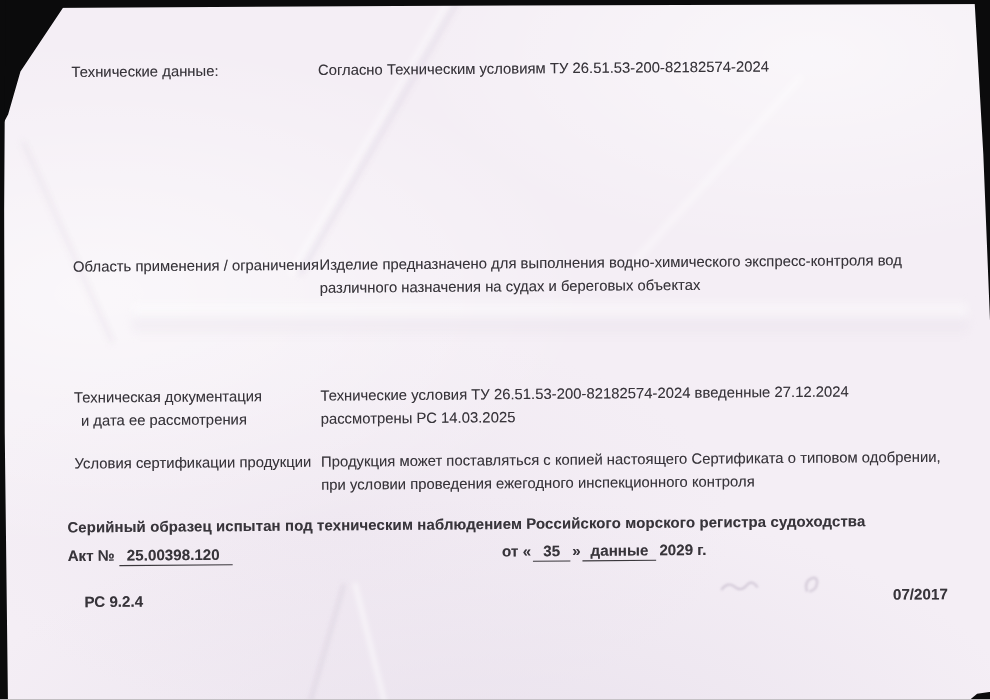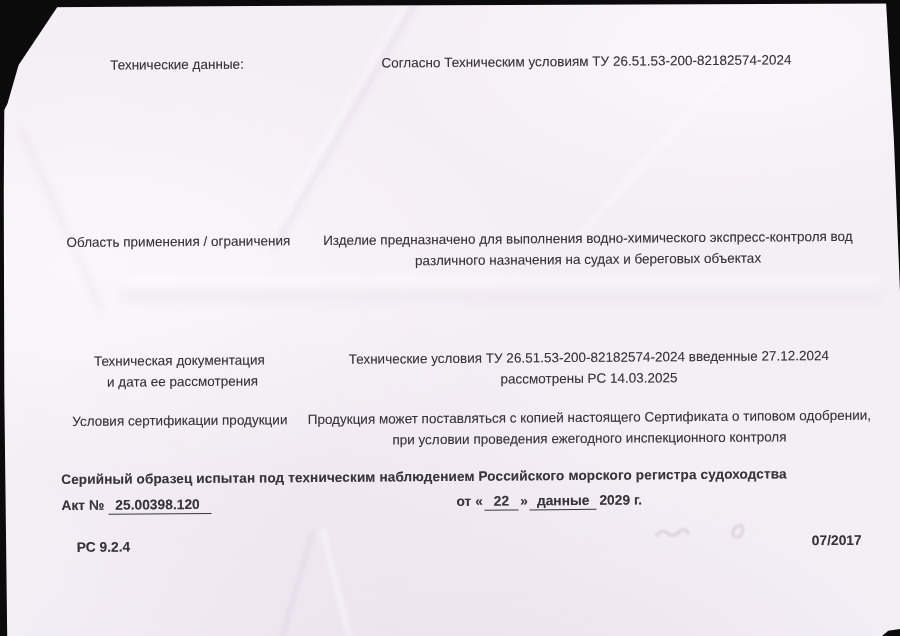--- a/index.html
+++ b/index.html
@@ -5,21 +5,20 @@
   html,body{margin:0;padding:0;background:#9a9a9a;}
   .scan{
     position:relative;width:900px;height:636px;overflow:hidden;
     background:
       radial-gradient(820px 420px at 50% 112%, rgba(231,223,235,.85), rgba(231,223,235,0) 62%),
       radial-gradient(700px 360px at 10% 42%, rgba(255,255,255,.55), rgba(255,255,255,0) 65%),
       radial-gradient(620px 300px at 82% 8%, rgba(255,255,255,.5), rgba(255,255,255,0) 60%),
       radial-gradient(500px 260px at 35% 75%, rgba(237,229,239,.6), rgba(237,229,239,0) 70%),
       #f4eef5;
     font-family:"Liberation Sans","DejaVu Sans",sans-serif;
-    text-align:center;
   }
   
   .crease{position:absolute;z-index:1;pointer-events:none;}
   .c1{left:338px;top:-30px;width:3px;height:300px;background:rgba(255,255,255,.8);transform:rotate(30deg);filter:blur(3px);}
   .c2{left:346px;top:-30px;width:3px;height:300px;background:rgba(205,194,212,.45);transform:rotate(30deg);filter:blur(3px);}
   .c3{left:292px;top:528px;width:3px;height:140px;background:rgba(208,198,214,.5);transform:rotate(16deg);filter:blur(2.5px);}
   .c4{left:338px;top:528px;width:3px;height:140px;background:rgba(255,255,255,.75);transform:rotate(-14deg);filter:blur(2.5px);}
   .c5{left:650px;top:40px;width:3px;height:230px;background:rgba(255,255,255,.7);transform:rotate(42deg);filter:blur(3px);}
   .c6{left:120px;top:270px;width:760px;height:36px;background:linear-gradient(180deg,rgba(255,255,255,0),rgba(255,255,255,.5),rgba(229,220,232,.35),rgba(255,255,255,0));filter:blur(4px);}
   .c7{left:60px;top:120px;width:3px;height:200px;background:rgba(212,202,218,.4);transform:rotate(-24deg);filter:blur(3px);}
@@ -106,21 +105,21 @@
         <div>при условии проведения ежегодного инспекционного контроля</div>
       </div>
     </div>
 
     <div class="statement">Серийный образец испытан под техническим наблюдением Российского морского регистра судоходства</div>
 
     <div class="act-row">
       <span>Акт №</span><span class="u u-num">25.00398.120</span>
     </div>
     <div class="act-date">
-      <span>от «</span><span class="u u-day">22</span><span>»</span><span class="u u-month">данные</span><span>2029 г.</span>
+      <span>от «</span><span class="u u-day">35</span><span>»</span><span class="u u-month">данные</span><span>2029 г.</span>
     </div>
 
     <svg class="smudge" width="120" height="30" viewBox="0 0 120 30">
       <path d="M6,19 q6,-8 12,-3 t11,-1 t10,2" fill="none" stroke="#b3a6bb" stroke-width="2"></path>
       <path d="M84,21 q-3,-9 4,-12 q6,-2 5,5 q-1,6 -7,7" fill="none" stroke="#b3a6bb" stroke-width="2"></path>
     </svg>
 
     <div class="footer-left">РС 9.2.4</div>
     <div class="footer-right">07/2017</div>
   </div>

